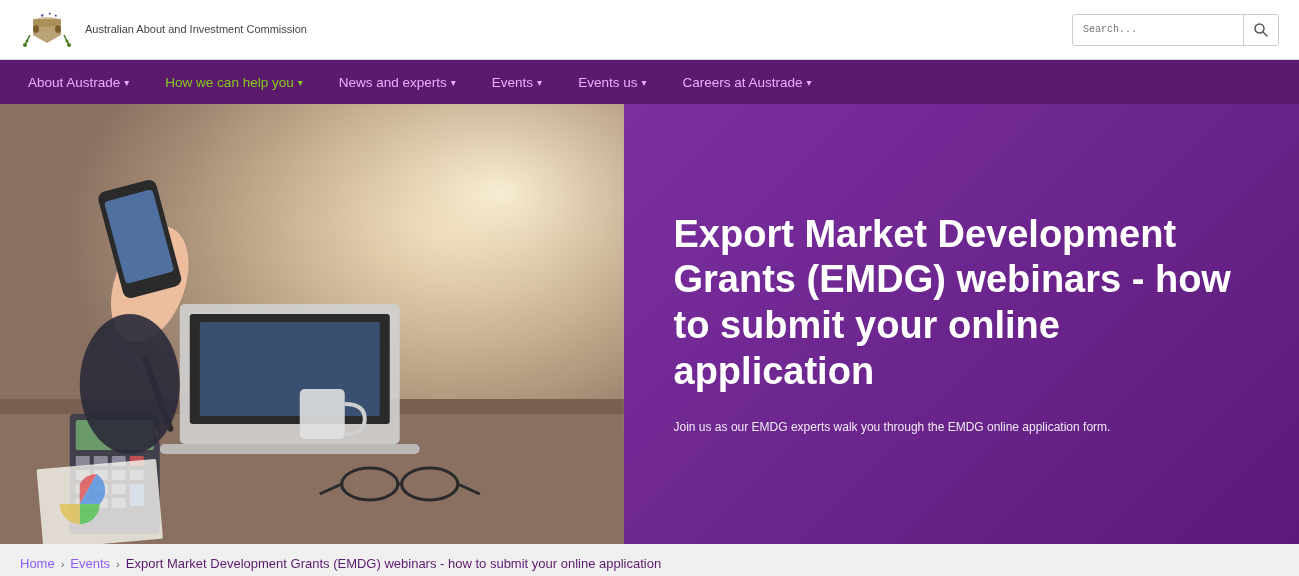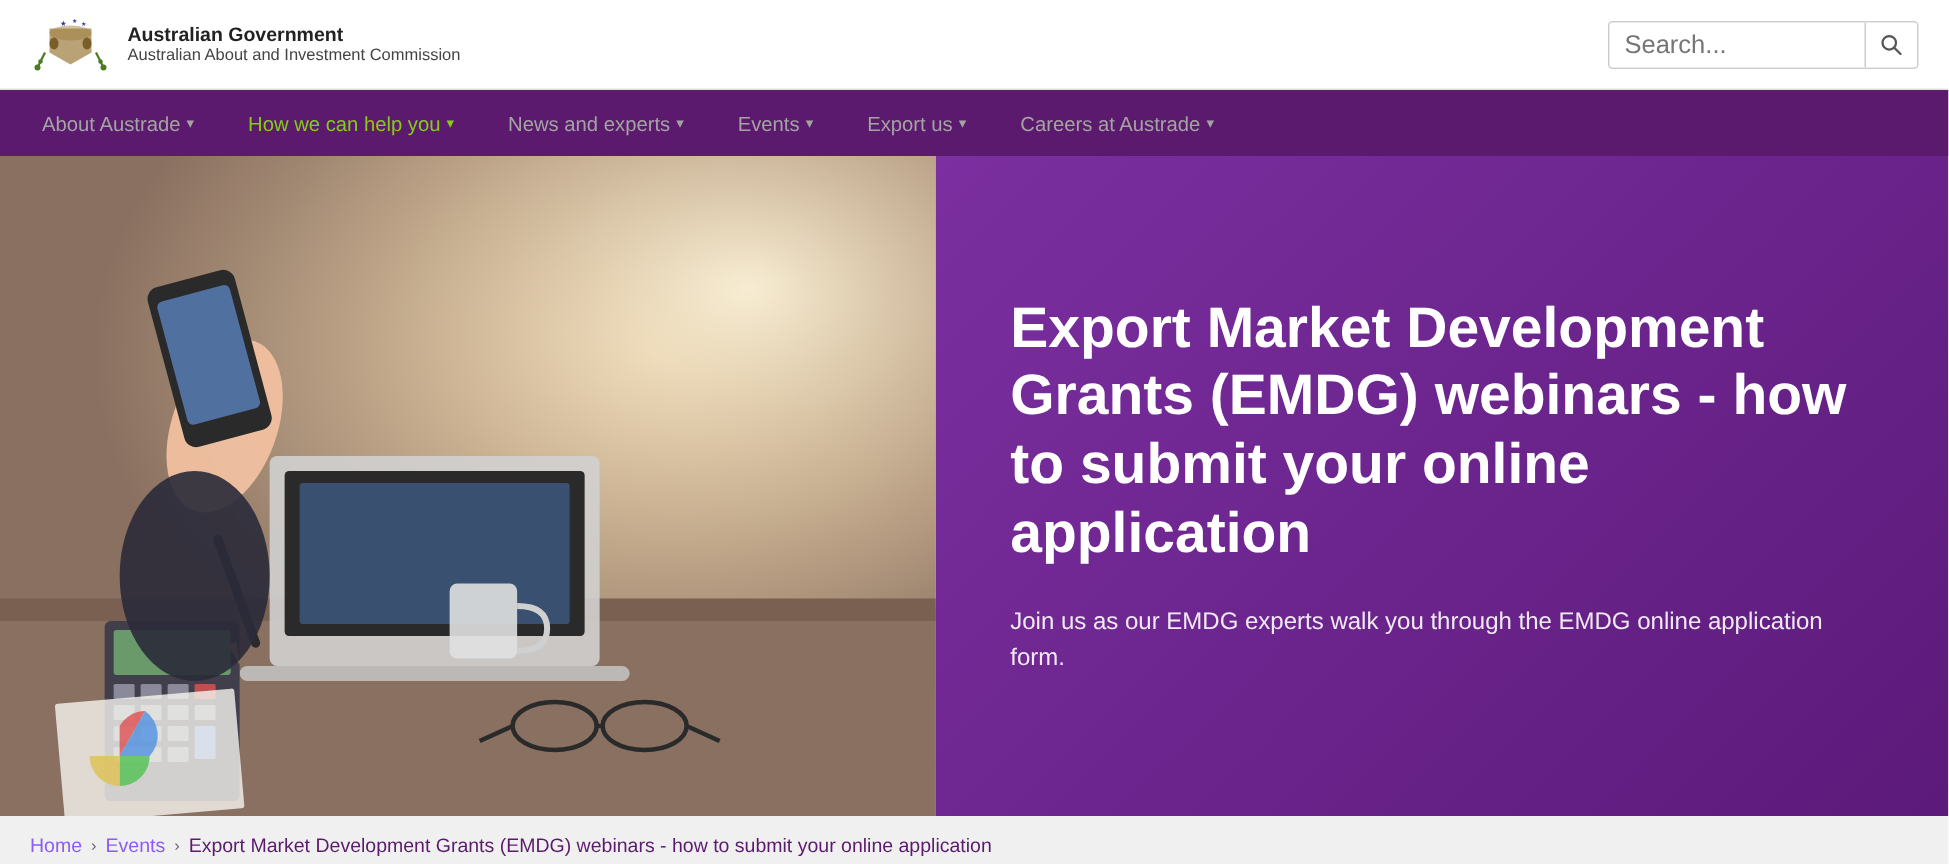--- a/index.html
+++ b/index.html
@@ -43,23 +43,24 @@
       align-items: center;
       border: 1px solid #ccc;
       border-radius: 3px;
       overflow: hidden;
       height: 32px;
     }
     .search-input {
       border: none;
       outline: none;
       padding: 5px 10px;
-      font-size: 17px;
+      font-size: 10px;
       width: 170px;
       color: #737373;
+      font-family: Liberation Mono, monospace;
     }
     .search-btn {
       background: #fff;
       border: none;
       border-left: 1px solid #ccc;
       padding: 5px 10px;
       cursor: pointer;
       height: 100%;
       display: flex;
       align-items: center;
@@ -67,21 +68,21 @@
 
     
     .nav {
       background: #5c1a6e;
       display: flex;
       align-items: center;
       height: 44px;
       padding: 0 10px;
     }
     .nav-item {
-      color: #a3a3a3;
+      color: #f0abfc;
       font-size: 13.5px;
       padding: 0 18px;
       height: 44px;
       display: flex;
       align-items: center;
       cursor: pointer;
       white-space: nowrap;
       text-decoration: none;
     }
     .nav-item.how-we {
@@ -117,21 +118,21 @@
       color: #fff;
     }
     .hero-title {
       font-size: 38px;
       font-weight: bold;
       line-height: 1.2;
       margin-bottom: 24px;
       color: #fff;
     }
     .hero-subtitle {
-      font-size: 16px;
+      font-size: 12px;
       line-height: 1.5;
       color: rgba(255,255,255,0.9);
     }
 
     
     .breadcrumb {
       background: #f0f0f0;
       padding: 12px 20px;
       display: flex;
       align-items: center;
@@ -174,21 +175,20 @@
       <text x="34" y="10" font-size="4" fill="#00008B" opacity="0.8">★</text>
 
       <line x1="10" y1="28" x2="5" y2="38" stroke="#4A7C20" stroke-width="1.5"></line>
       <line x1="44" y1="28" x2="49" y2="38" stroke="#4A7C20" stroke-width="1.5"></line>
       <circle cx="5" cy="38" r="2" fill="#4A7C20"></circle>
       <circle cx="49" cy="38" r="2" fill="#4A7C20"></circle>
       <circle cx="7" cy="34" r="1.5" fill="#4A7C20"></circle>
       <circle cx="47" cy="34" r="1.5" fill="#4A7C20"></circle>
     </svg>
     <div class="logo-text">
-      <span class="gov-title">Australian Government</span>
       <span class="commission">Australian About and Investment Commission</span>
     </div>
   </div>
 
   <div class="search-area">
     <input class="search-input" type="text" placeholder="Search..." style="">
     <button class="search-btn">
       <svg width="14" height="14" viewBox="0 0 14 14" fill="none" xmlns="http://www.w3.org/2000/svg">
         <circle cx="5.5" cy="5.5" r="4.5" stroke="#555" stroke-width="1.5"></circle>
         <line x1="9" y1="9" x2="13" y2="13" stroke="#555" stroke-width="1.5" stroke-linecap="round"></line>
@@ -208,21 +208,21 @@
   </a>
   <a class="nav-item">
     <span>News and experts</span>
     <span class="chevron">▾</span>
   </a>
   <a class="nav-item">
     <span>Events</span>
     <span class="chevron">▾</span>
   </a>
   <a class="nav-item">
-    <span>Export us</span>
+    <span>Events us</span>
     <span class="chevron">▾</span>
   </a>
   <a class="nav-item">
     <span>Careers at Austrade</span>
     <span class="chevron">▾</span>
   </a>
 </nav>
 
 <section class="hero">
   <div class="hero-image">

